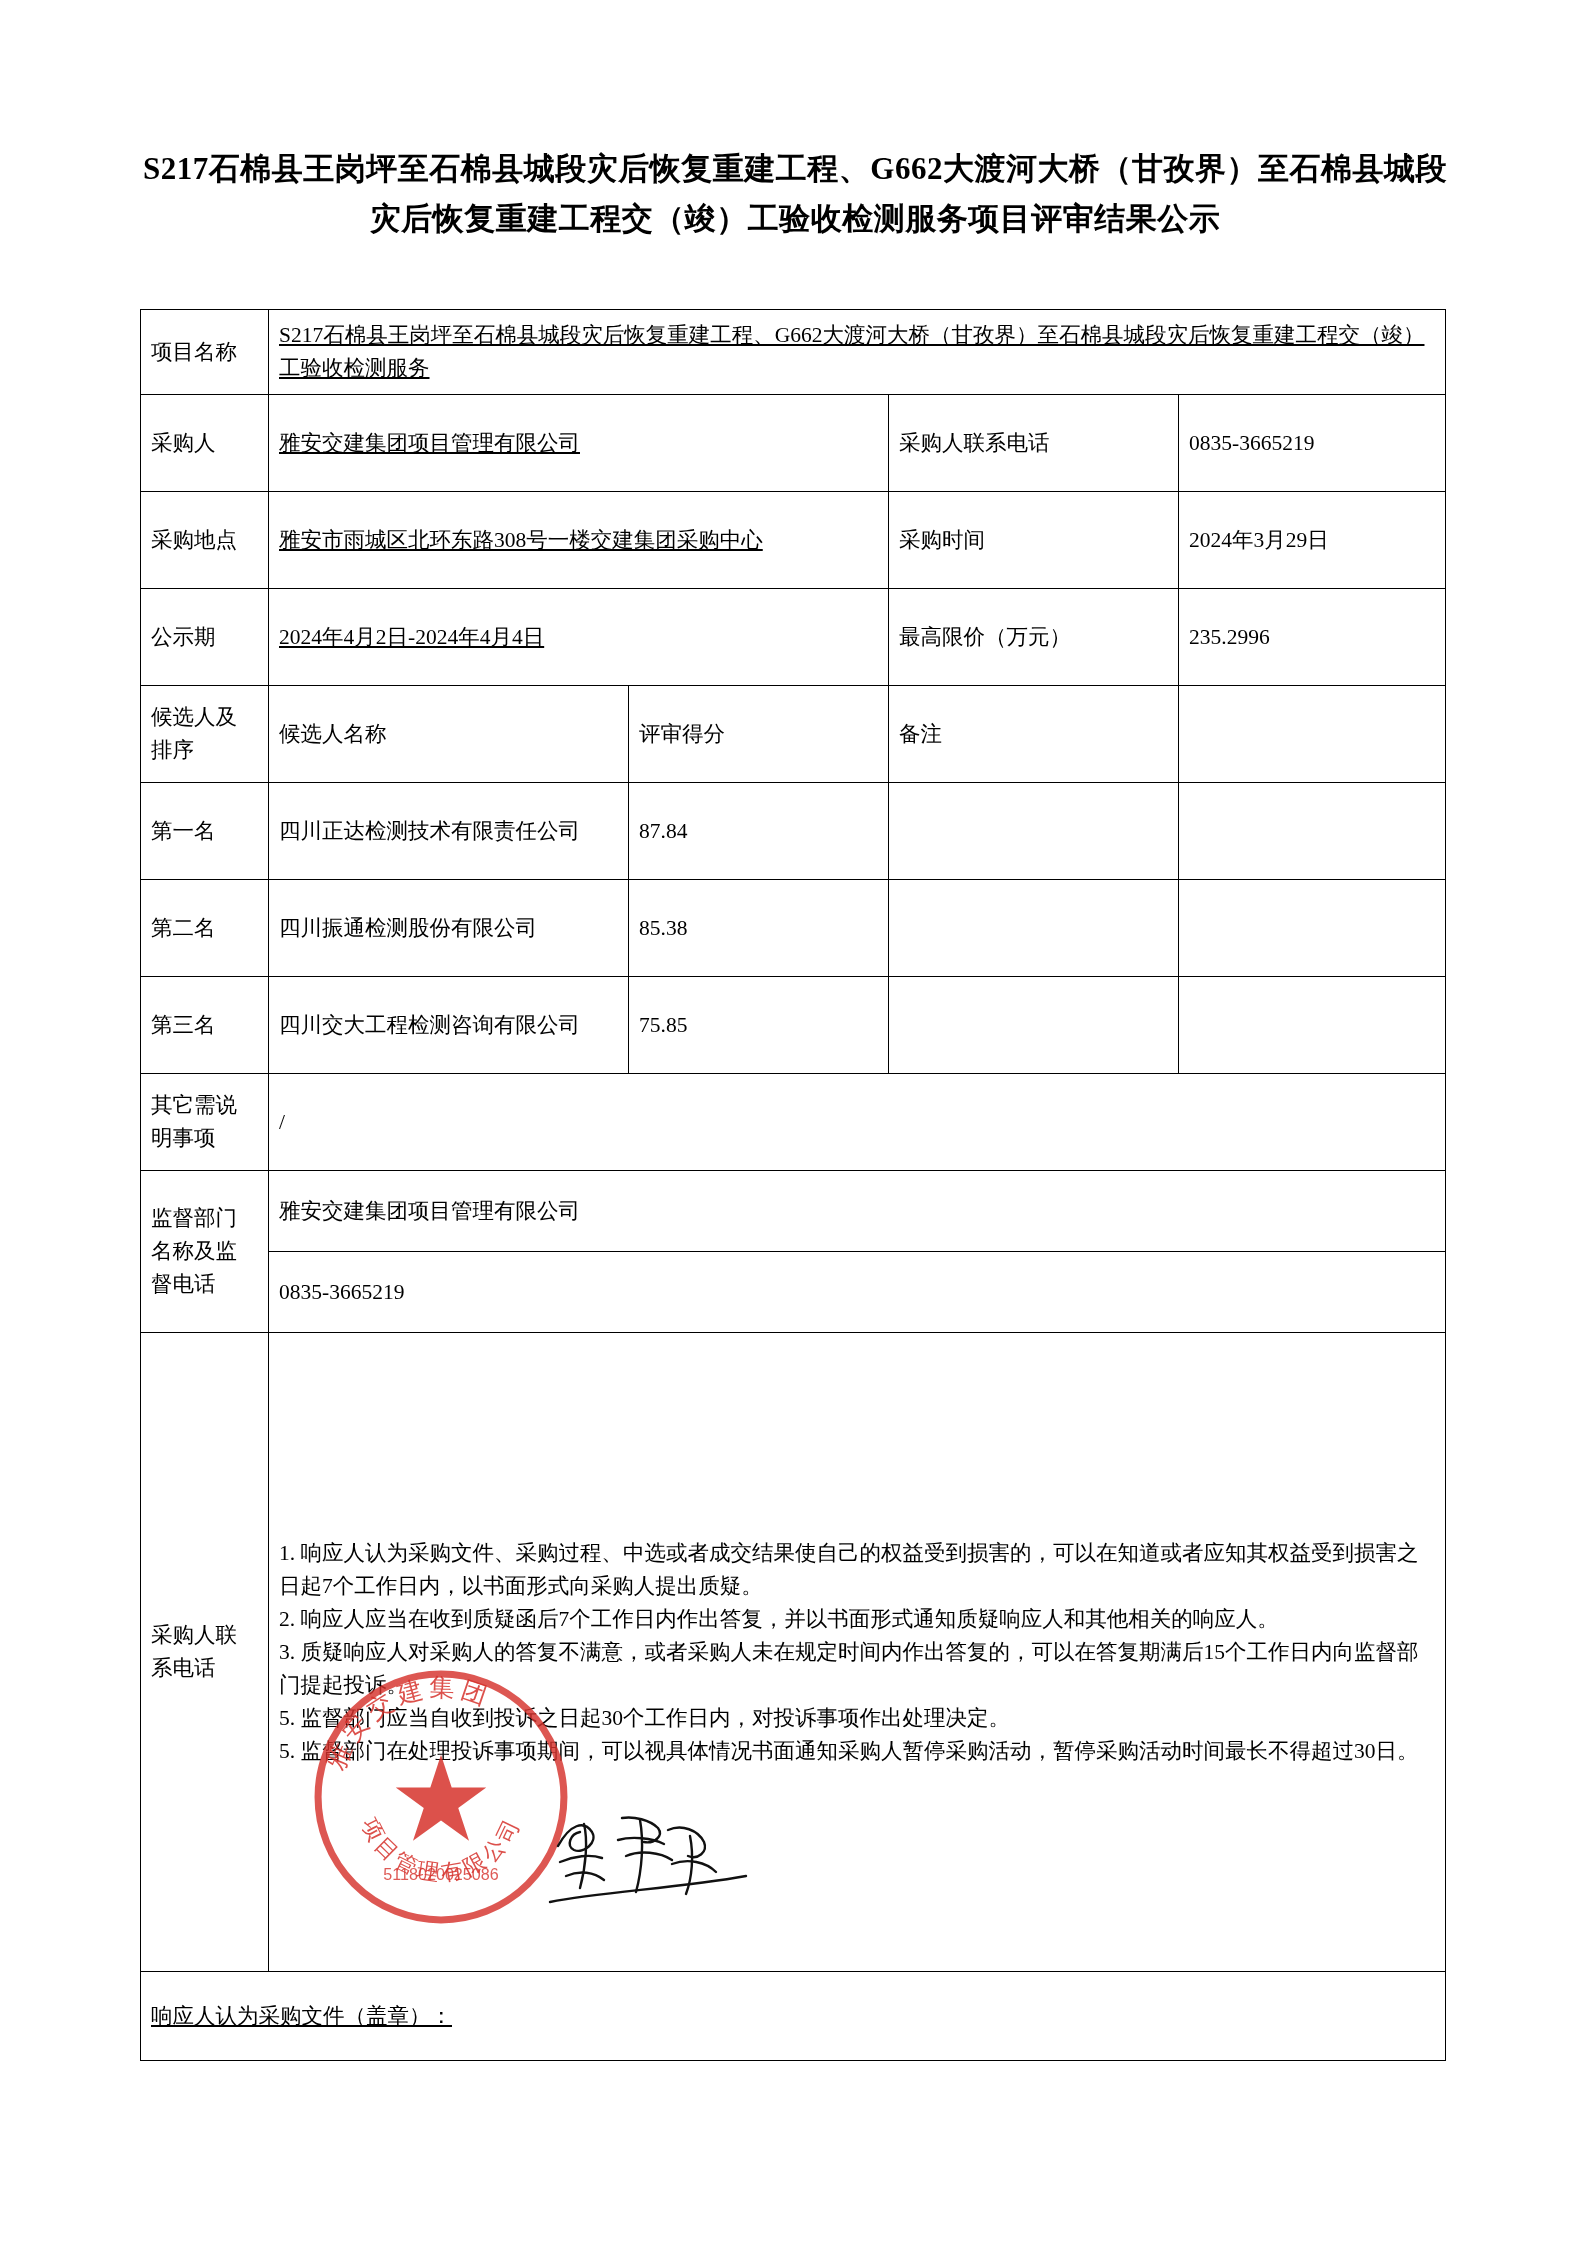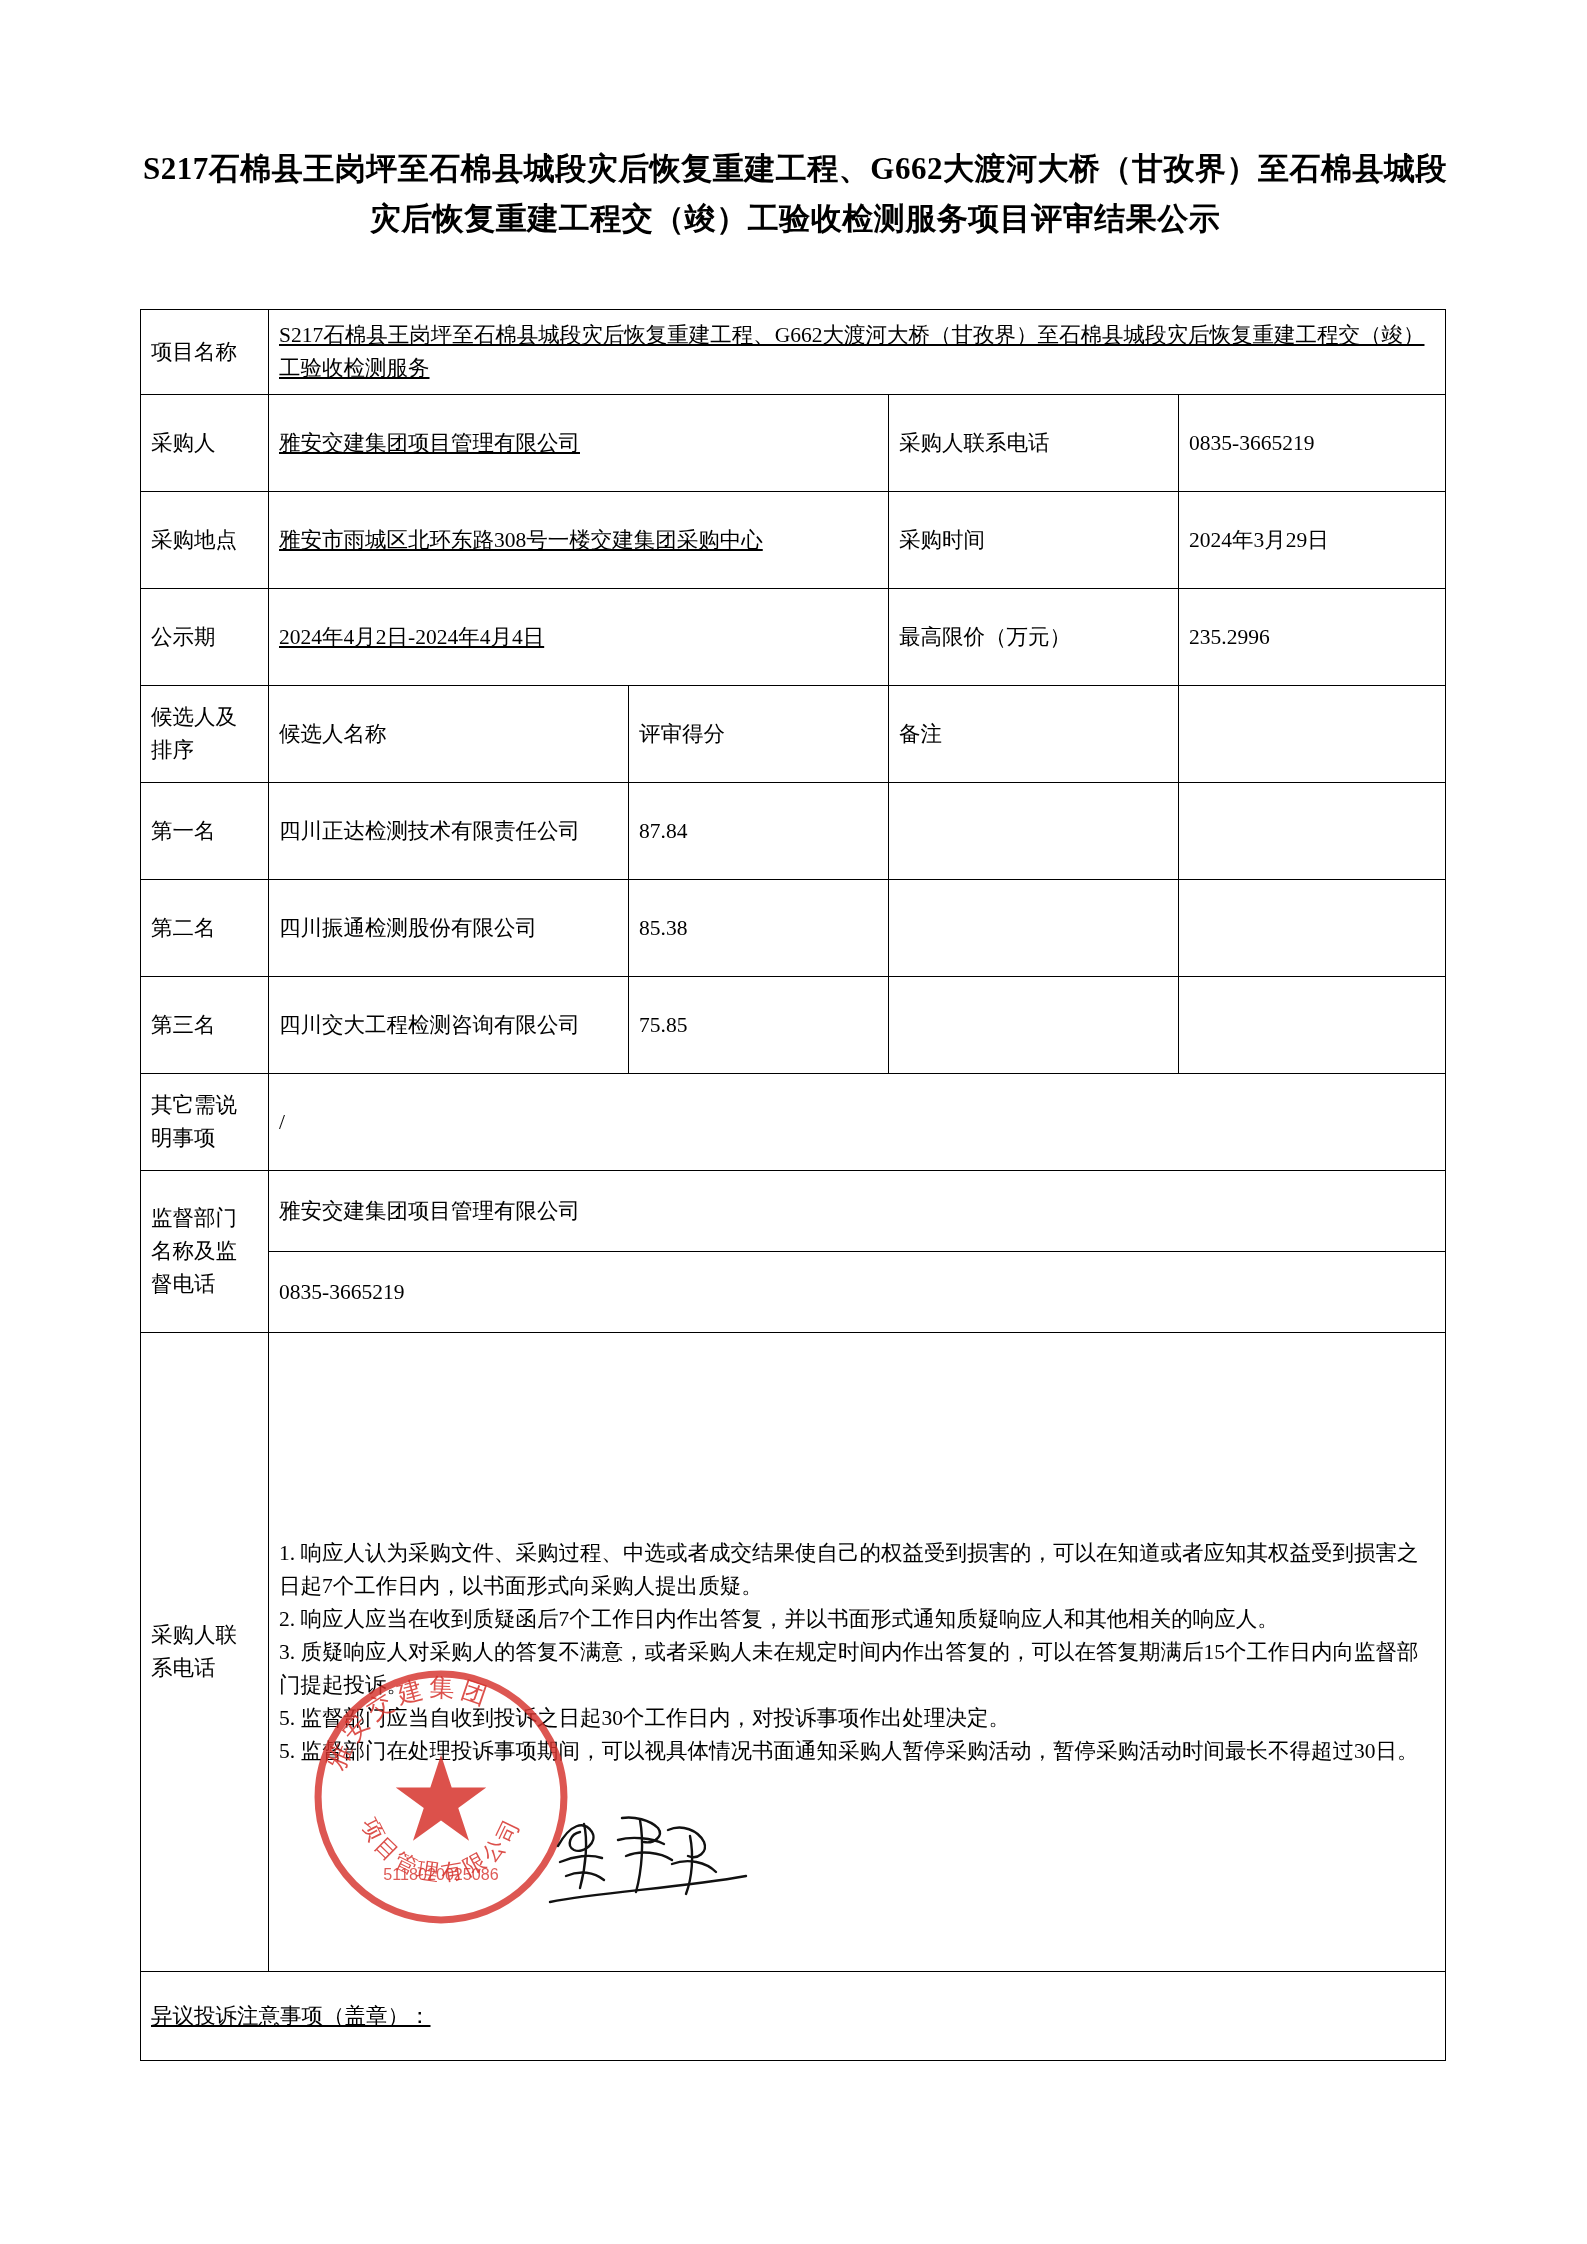--- a/index.html
+++ b/index.html
@@ -166,21 +166,21 @@
         <td class="c-label" style="height:620px">采购人联系电话</td>
         <td class="notes-cell" colspan="4">
           <p>1. 响应人认为采购文件、采购过程、中选或者成交结果使自己的权益受到损害的，可以在知道或者应知其权益受到损害之日起7个工作日内，以书面形式向采购人提出质疑。</p>
           <p>2. 响应人应当在收到质疑函后7个工作日内作出答复，并以书面形式通知质疑响应人和其他相关的响应人。</p>
           <p>3. 质疑响应人对采购人的答复不满意，或者采购人未在规定时间内作出答复的，可以在答复期满后15个工作日内向监督部门提起投诉。</p>
           <p>5. 监督部门应当自收到投诉之日起30个工作日内，对投诉事项作出处理决定。</p>
           <p>5. 监督部门在处理投诉事项期间，可以视具体情况书面通知采购人暂停采购活动，暂停采购活动时间最长不得超过30日。</p>
         </td>
       </tr>
       <tr class="sign-row">
-        <td class="c-label pad-left" colspan="5">异议投诉注意事项（盖章）：</td>
+        <td class="c-label pad-left" colspan="5">响应人认为采购文件（盖章）：</td>
       </tr>
     </tbody>
   </table>
 
   <svg class="seal" viewBox="0 0 260 260">
     <defs>
       <path id="arcTop" d="M 30,130 A 100,100 0 0 1 230,130"></path>
       <path id="arcBottom" d="M 48,130 A 82,82 0 0 0 212,130"></path>
     </defs>
     <circle cx="130" cy="130" r="122" fill="none" stroke="#d6322c" stroke-width="7" opacity="0.82"></circle>

